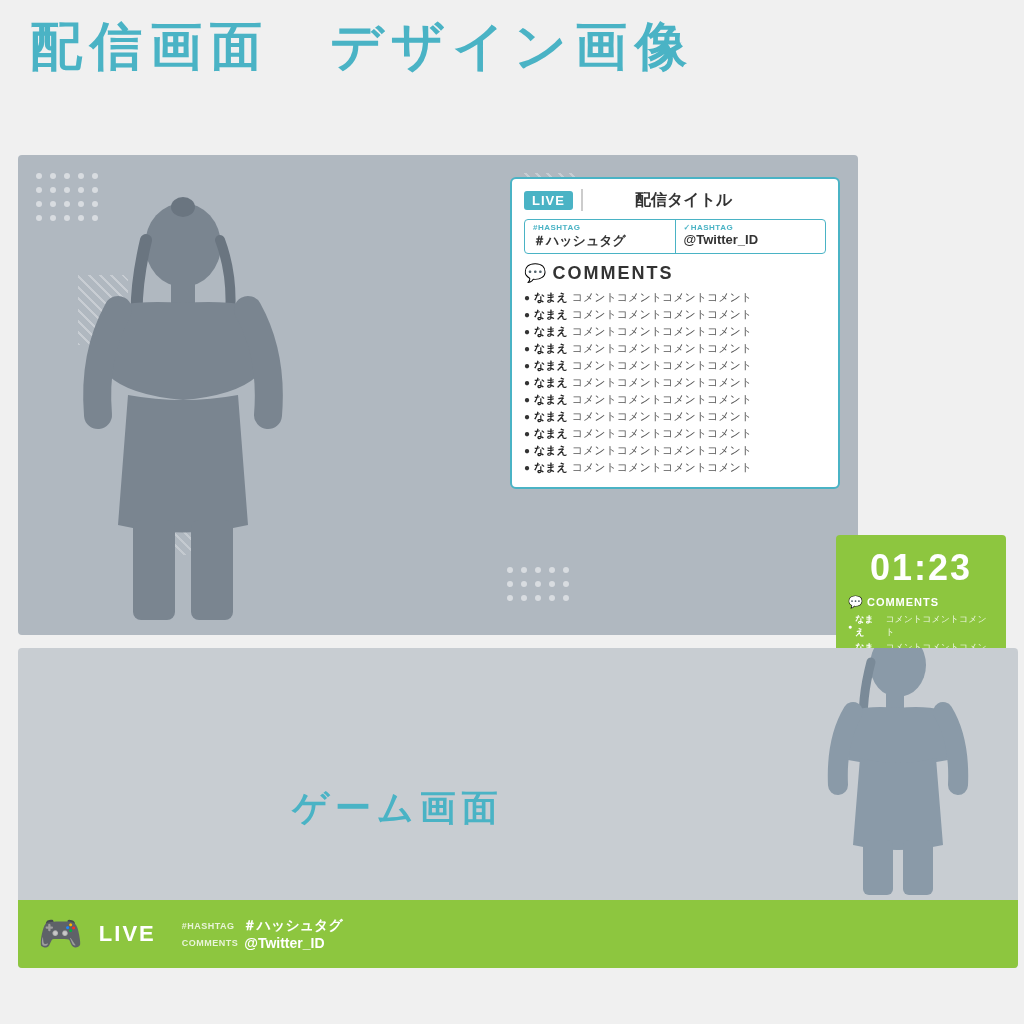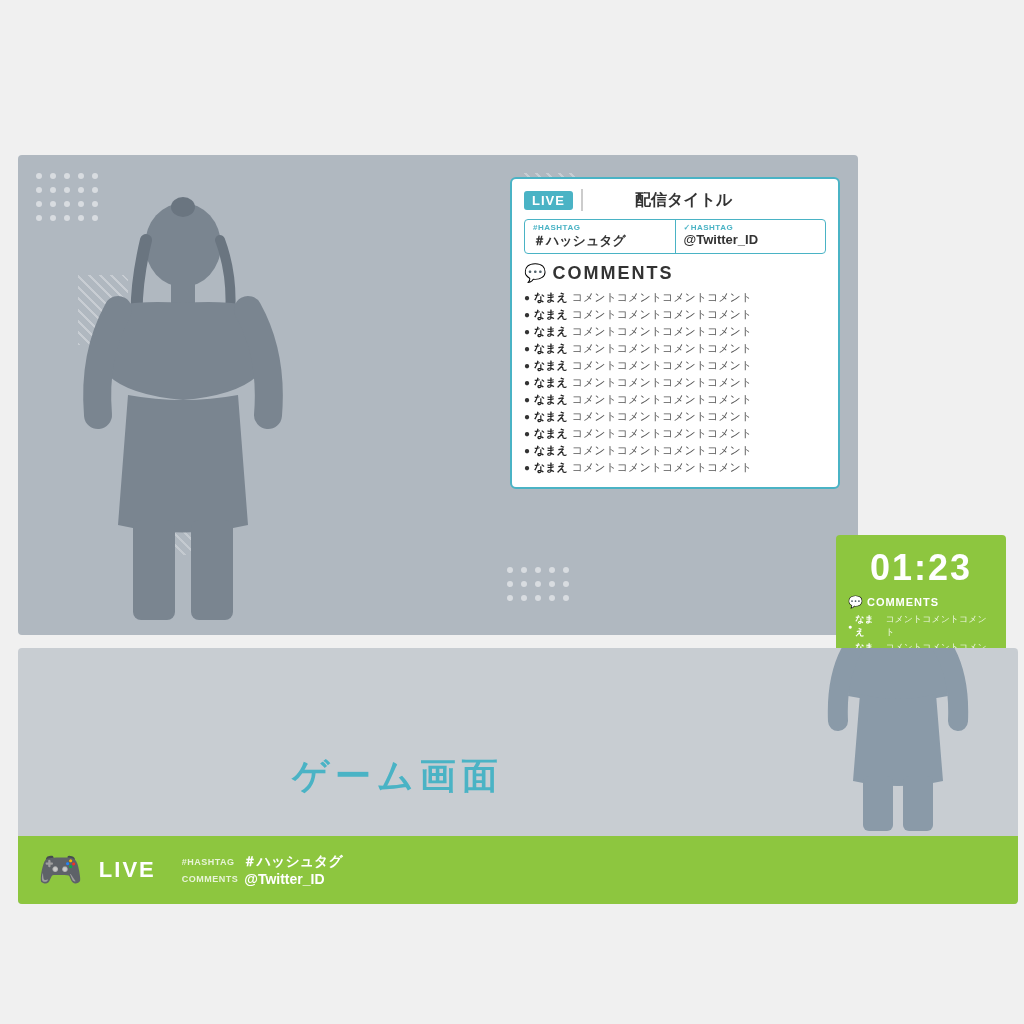--- a/index.html
+++ b/index.html
@@ -225,21 +225,21 @@
     .comment-text {
       color: #555;
     }
 
     
     .preview-card-2 {
       position: absolute;
       top: 648px;
       left: 18px;
       width: 1000px;
-      height: 256px;
+      height: 320px;
       background: #c8cdd2;
       border-radius: 4px;
       overflow: hidden;
     }
 
     
     .game-screen-label {
       position: absolute;
       top: 50%;
       left: 38%;
@@ -348,20 +348,21 @@
     .right-comment-name {
       font-weight: 700;
       color: white;
       min-width: 22px;
     }
   </style>
 </head>
 <body>
 
 <div class="page-header">
+  <div class="main-title">配信画面　デザイン画像</div>
 </div>
 
 <div class="preview-card-1">
 
   <div class="dots-tl">
     <div class="dot-grid">
       <span></span>
         <span></span>
         <span></span>
         <span></span>

